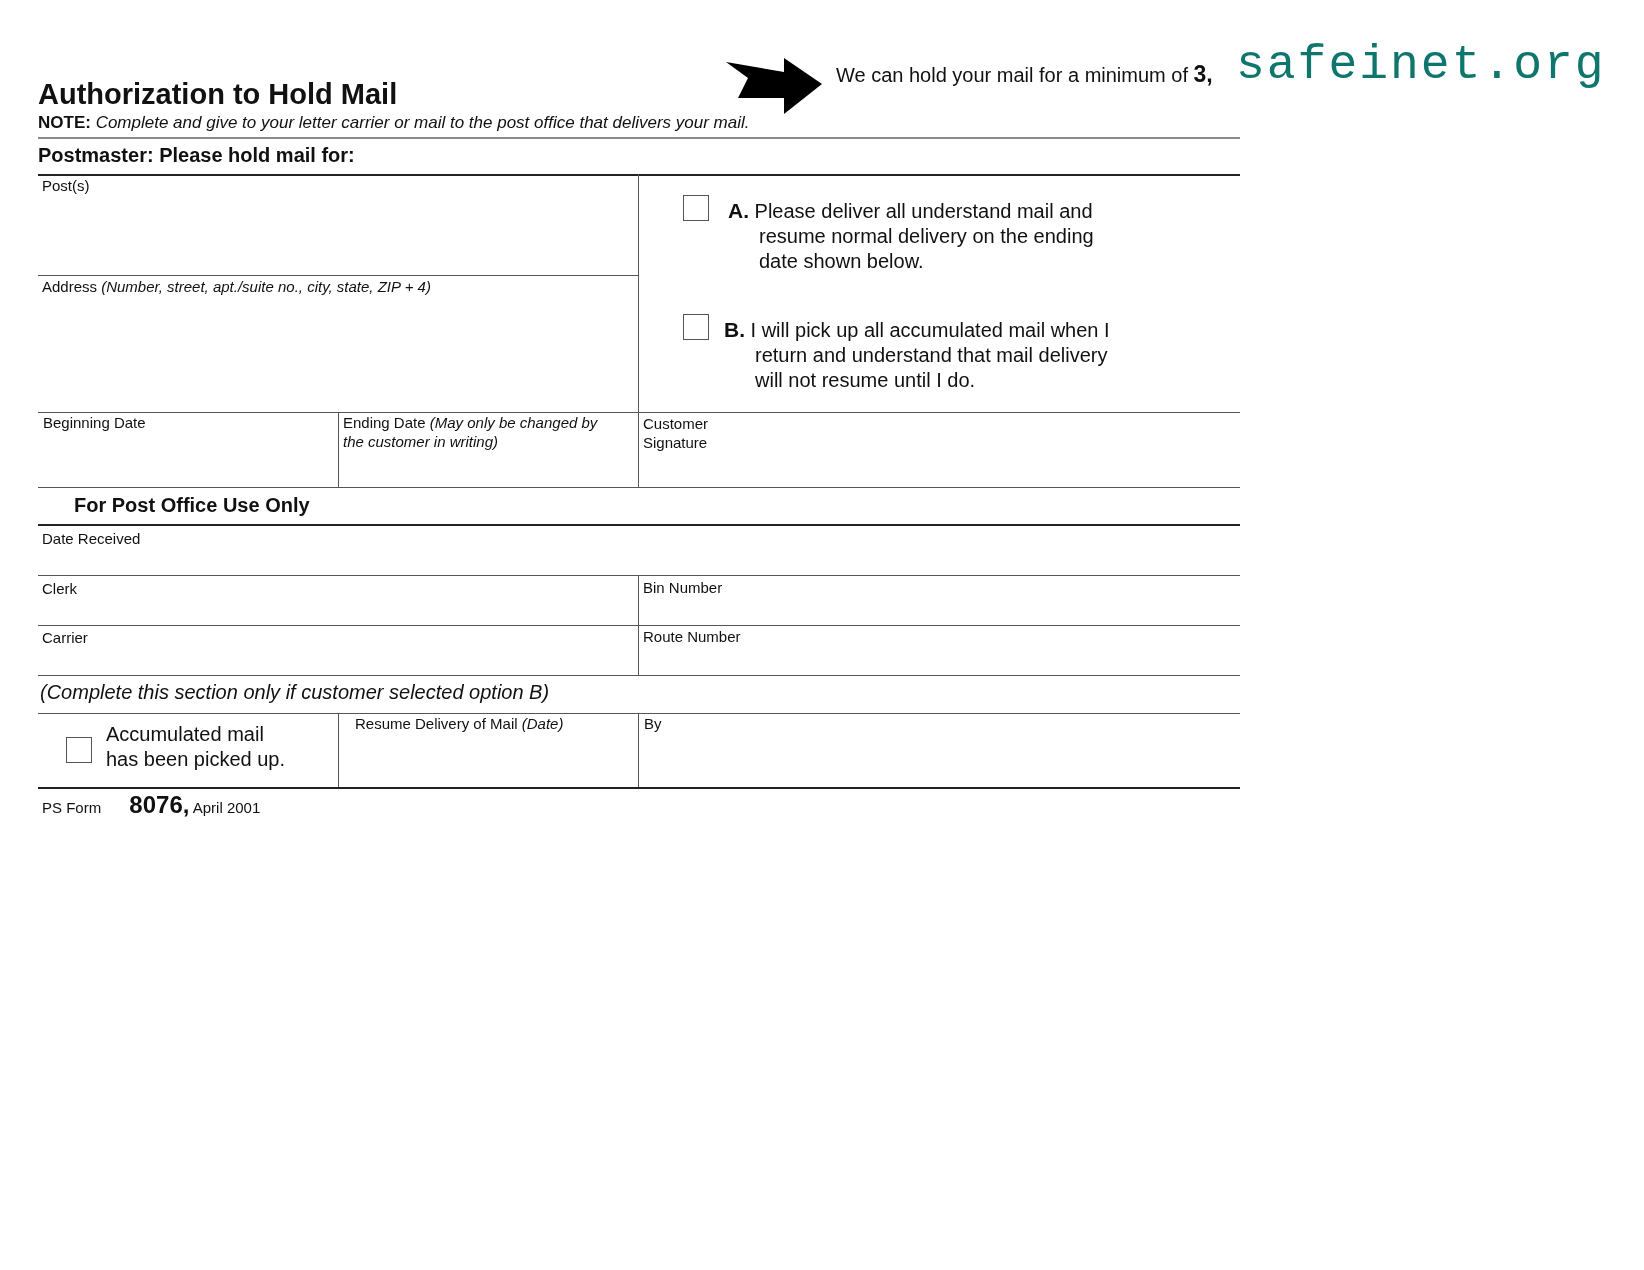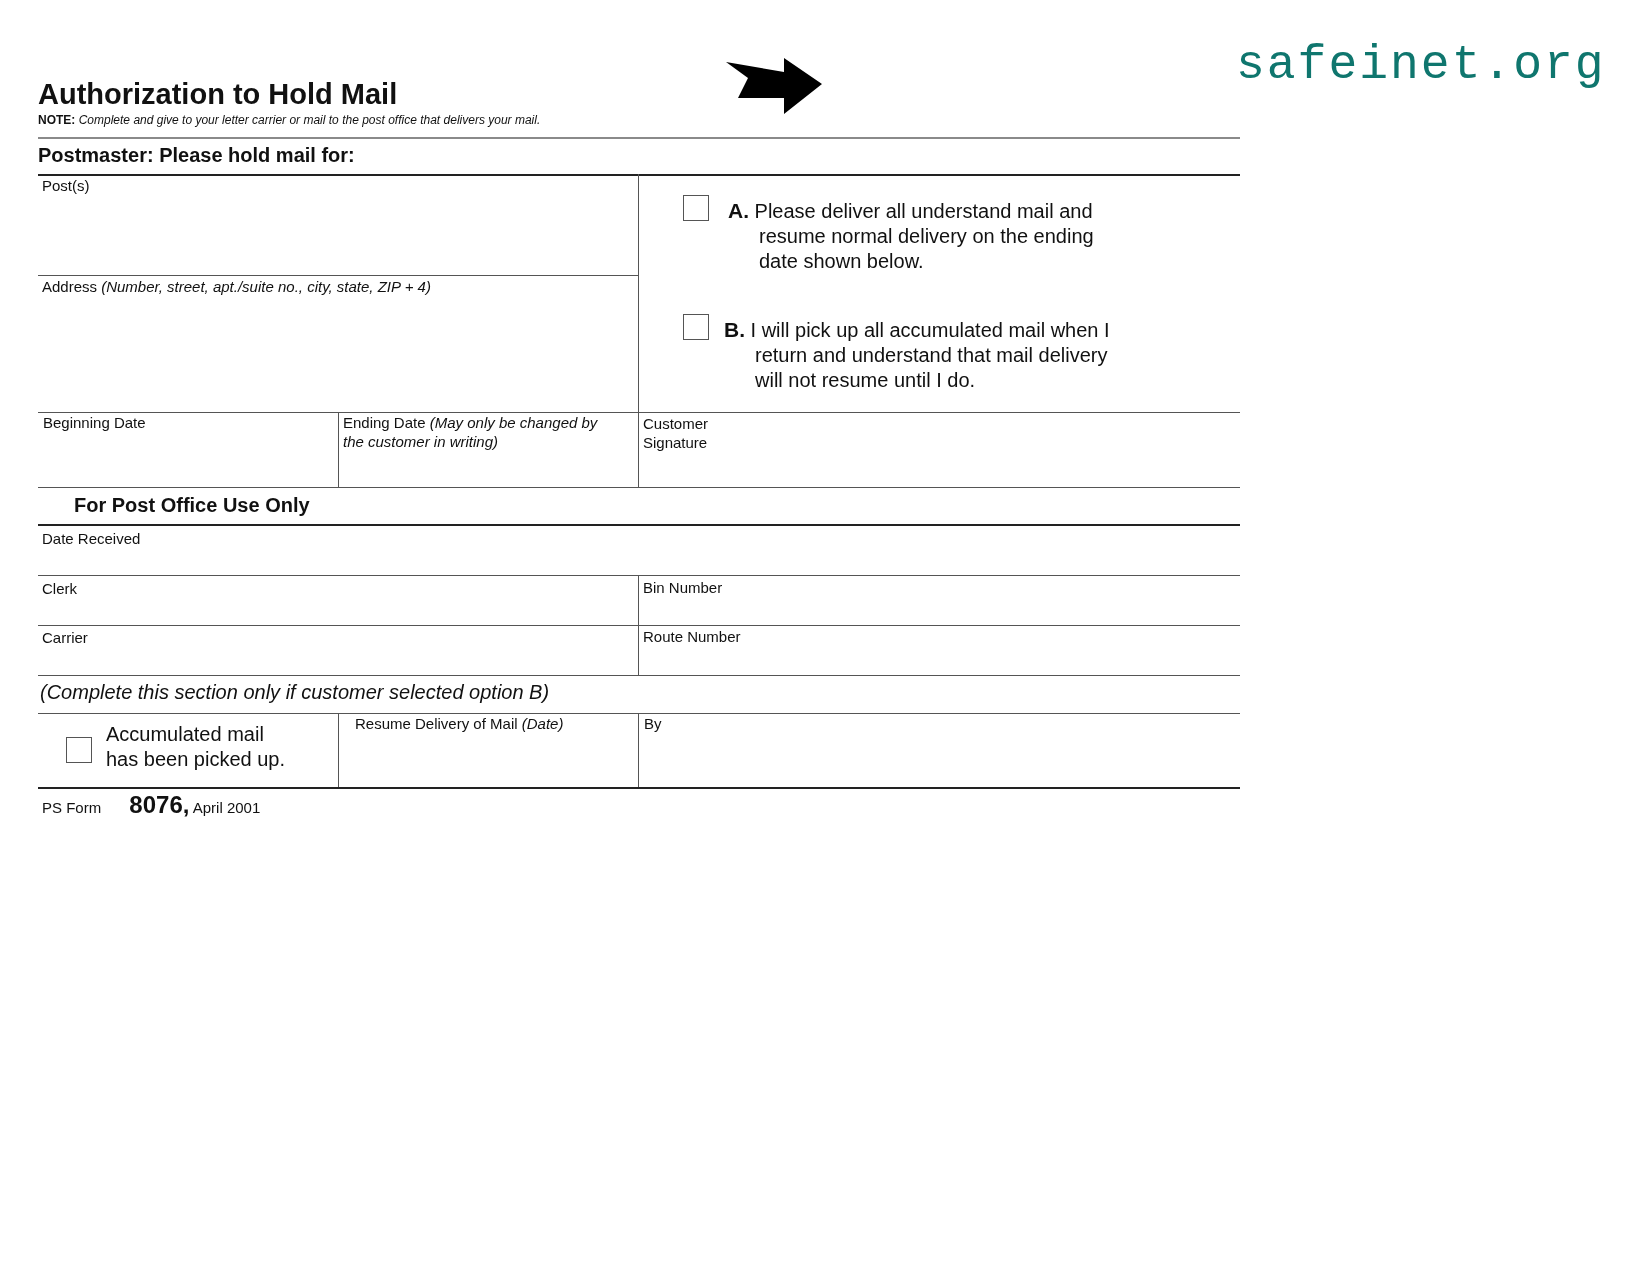--- a/index.html
+++ b/index.html
@@ -17,30 +17,33 @@
   .opt-text { position: absolute; font-size: 20px; line-height: 25px; color: #111; }
   .opt-letter { font-weight: bold; font-size: 21px; }
   .title { font-size: 29px; font-weight: bold; }
   .section-head { font-size: 20px; font-weight: bold; }
 </style>
 </head>
 <body>
 
 <div class="abs title" style="left:38px; top:78px;">Authorization to Hold Mail</div>
 
-<div class="abs" style="left:38px; top:113px; font-size:12px;">
+<div class="abs" style="left:38px; top:113px; font-size:17px;">
   <b>NOTE:</b>
   <i>Complete and give to your letter carrier or mail to the post office that delivers your mail.</i>
 </div>
 
 <svg class="abs" style="left:726px; top:58px;" width="96" height="58" viewBox="0 0 96 58">
   <polygon points="0,4 58,14 58,0 96,26 58,56 58,40 12,40 22,20" fill="#000"></polygon>
 </svg>
 
 <div class="abs" style="left:836px; top:60px; font-size:20px; line-height:29px;">
+  <div>
+    <span>We can hold your mail for a minimum of </span><b style="font-size:23px;">3,</b>
+  </div>
 </div>
 
 <div class="abs" style="left:1228px; top:38px; font-family:'Liberation Mono', monospace; font-size:48px; color:#0f766e; letter-spacing:2px;margin-left:8px;">safeinet.org</div>
 
 <div class="hline grey" style="left:38px; top:137px; width:1202px;"></div>
 
 <div class="abs section-head" style="left:38px; top:144px;">Postmaster: Please hold mail for:</div>
 <div class="hline thick" style="left:38px; top:174px; width:1202px;"></div>
 
 <div class="label" style="left:42px; top:176px;">Post(s)</div>

